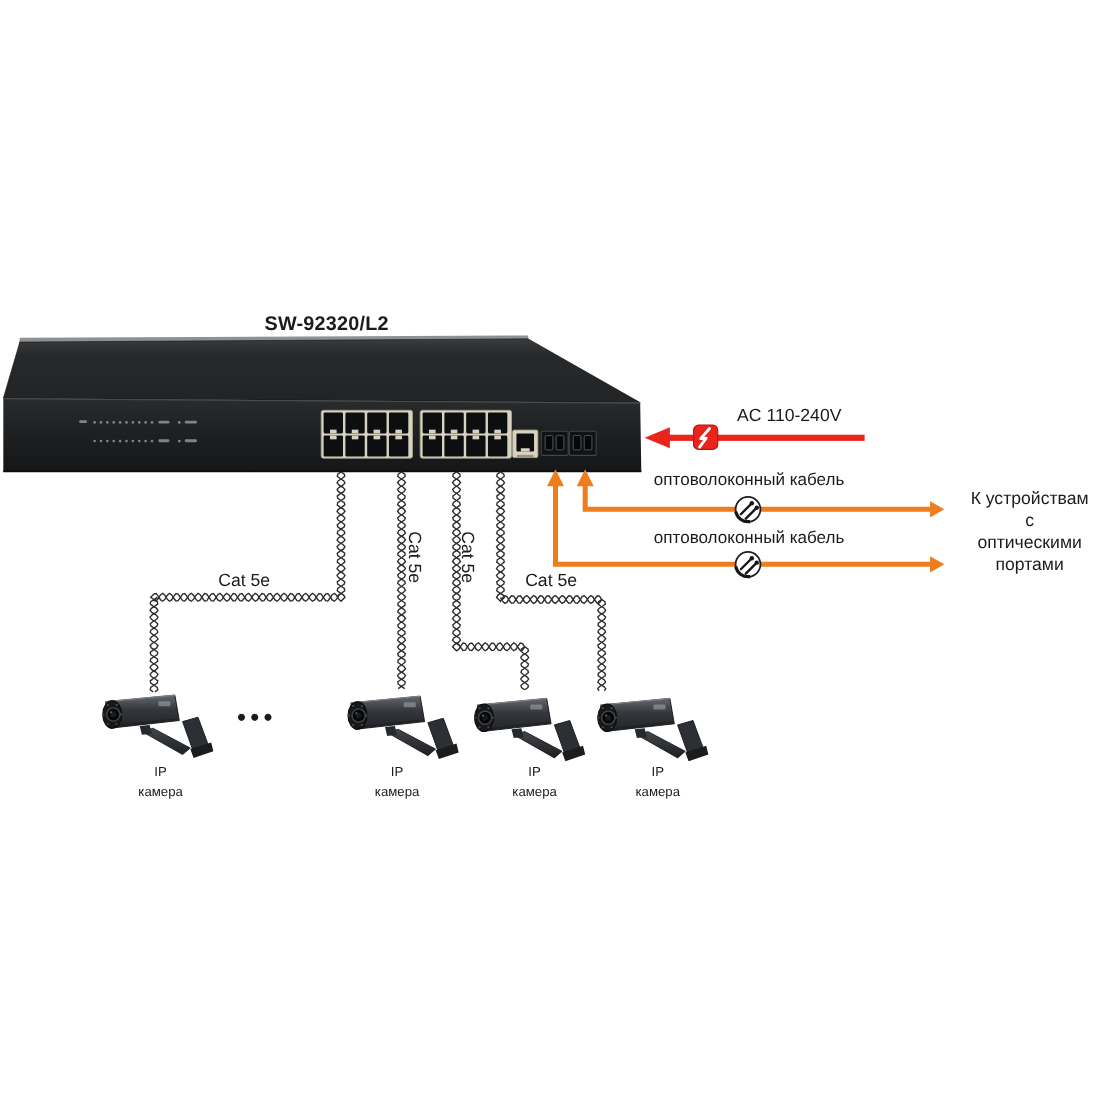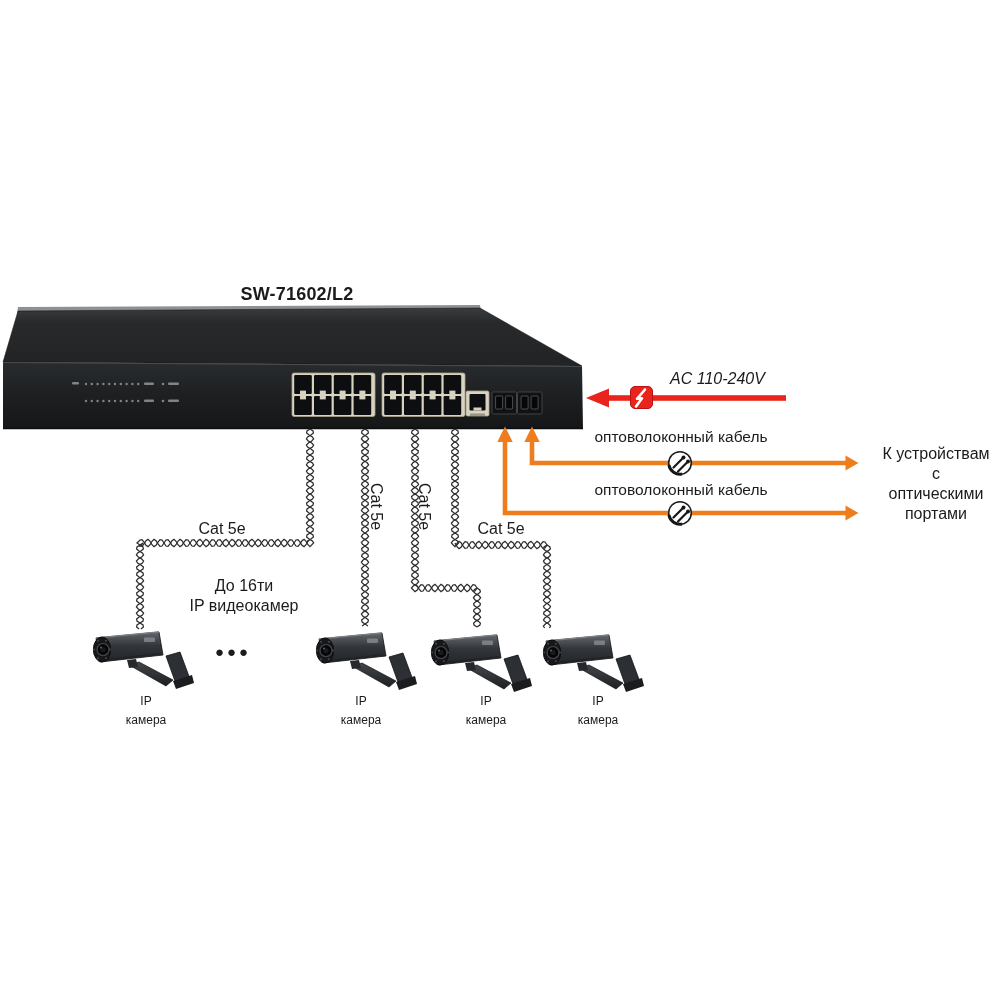--- a/index.html
+++ b/index.html
@@ -2,21 +2,21 @@
 <html><head>
 <meta charset="utf-8">
 <style>
   html,body{margin:0;padding:0;background:#fff;}
   .stage{position:relative;width:999px;height:1000px;background:#ffffff;overflow:hidden;
          font-family:"Liberation Sans",sans-serif;color:#1b1b1b;}
   svg{position:absolute;left:0;top:0;}
   .label{position:absolute;color:#1b1b1b;}
   .ctr{text-align:center;}
   .title{left:177px;top:284px;width:240px;font-size:18px;font-weight:bold;letter-spacing:.2px;}
-  .ac{left:637px;top:370px;width:161px;font-size:16px;font-style:italic;}
+  .ac{left:637px;top:370px;width:161px;font-size:16px;}
   .f1{left:566px;top:428px;width:230px;font-size:15.5px;}
   .f2{left:566px;top:481px;width:230px;font-size:15.5px;}
   .dest{left:861px;top:444px;width:150px;font-size:16px;line-height:20px;}
   .c5h{width:80px;font-size:16px;}
   .c5a{left:182px;top:520px;}
   .c5d{left:461px;top:520px;}
   .c5v{width:24px;height:66px;top:474px;font-size:16px;display:flex;align-items:center;justify-content:center;
        writing-mode:vertical-rl;}
   .c5b{left:364px;}
   .c5c{left:412px;}
@@ -266,42 +266,38 @@
         <circle cx="5.000000000000002" cy="29.16025403784439" r="1" fill="#474b50"></circle>
         <circle cx="1" cy="20.5" r="1" fill="#474b50"></circle>
         <circle cx="4.9999999999999964" cy="11.839745962155616" r="1" fill="#474b50"></circle>
         <circle cx="13" cy="11.839745962155614" r="1" fill="#474b50"></circle>
         <circle cx="10" cy="20.5" r="6" fill="#060607" stroke="#45494e" stroke-width="1.2"></circle>
         <circle cx="10" cy="20.5" r="2.6" fill="#181a1d"></circle>
         <circle cx="8" cy="18.5" r="1" fill="#70757a" opacity="0.8"></circle>
       </g>
     </svg>
 
-  <div class="label ctr title">SW-71602/L2</div>
+  <div class="label ctr title">SW-92320/L2</div>
   <div class="label ctr ac">AC 110-240V</div>
 
   <div class="label ctr f1">оптоволоконный кабель</div>
   <div class="label ctr f2">оптоволоконный кабель</div>
 
   <div class="label ctr dest">
     <div>К устройствам</div>
     <div>с</div>
     <div>оптическими</div>
     <div>портами</div>
   </div>
 
   <div class="label ctr c5h c5a">Cat 5e</div>
   <div class="label c5v c5b">Cat 5e</div>
   <div class="label c5v c5c">Cat 5e</div>
   <div class="label ctr c5h c5d">Cat 5e</div>
 
-  <div class="label ctr note">
-    <div>До 16ти</div>
-    <div>IP видеокамер</div>
-  </div>
 
   <div class="label ctr dots">●●●</div>
 
   <div class="label ctr camlbl cl1">
     <div>IP</div>
     <div>камера</div>
   </div>
   <div class="label ctr camlbl cl2">
     <div>IP</div>
     <div>камера</div>

